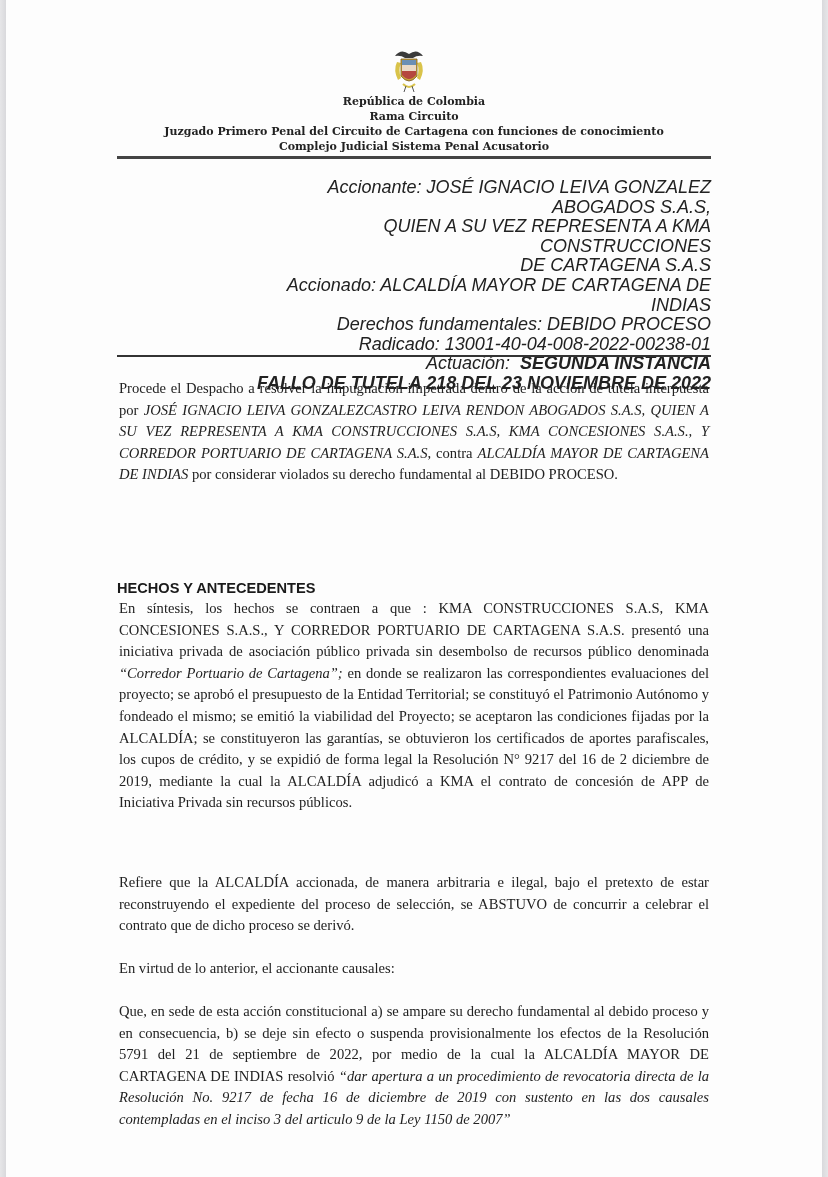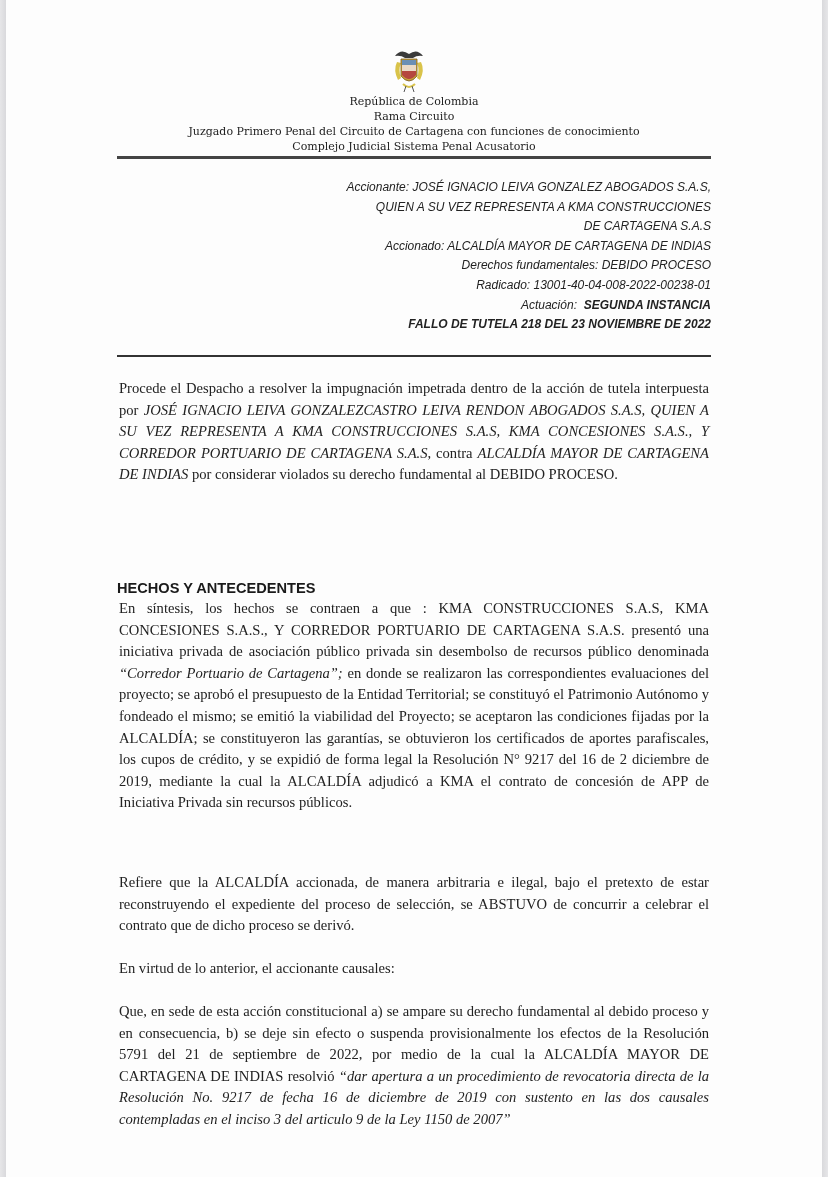--- a/index.html
+++ b/index.html
@@ -7,24 +7,24 @@
       width: 828px; height: 1177px; overflow: hidden;
       background: #fdfdfd;
       font-family: "Liberation Sans", sans-serif;
       color: #222;
       position: relative;
     }
     .edge-left { position: absolute; left: 0; top: 0; width: 6px; height: 1177px; background: linear-gradient(to right, #e6e6e8, #d9d9dc); }
     .edge-right { position: absolute; right: 0; top: 0; width: 6px; height: 1177px; background: linear-gradient(to left, #e6e6e8, #d9d9dc); }
     .crest { position: absolute; left: 389px; top: 46px; width: 40px; height: 48px; }
     .hdr { position: absolute; left: 117px; top: 94px; width: 594px; text-align: center;
-      font-family: "DejaVu Serif", serif; font-weight: normal; font-size: 11px; line-height: 15px; color: #222; }
+      font-family: "DejaVu Serif", serif; font-weight: bold; font-size: 11px; line-height: 15px; color: #222; }
     .hdr-rule { position: absolute; left: 117px; top: 156px; width: 594px; height: 3px; background: #444; }
     .meta { position: absolute; left: 240px; top: 178px; width: 471px; text-align: right;
-      font-style: italic; font-size: 12px; line-height: 19.6px; color: #222; }
+      font-style: italic; font-size: 18px; line-height: 19.6px; color: #222; }
     .meta b { font-weight: bold; margin-top: 32px; }
     .meta-rule { position: absolute; left: 117px; top: 355px; width: 594px; height: 2px; background: #333; }
     .body { position: absolute; left: 117px; width: 594px; font-size: 14.6px; line-height: 21.6px;
       text-align: justify; color: #222; }
     .body p { margin: 2px; font-family: Liberation Serif, serif; }
     .body i { font-style: italic; }
     .heading { position: absolute; left: 117px; top: 580px; font-weight: bold; font-size: 14.6px; color: #1a1a1a; }
   </style>
 </head>
 <body>

